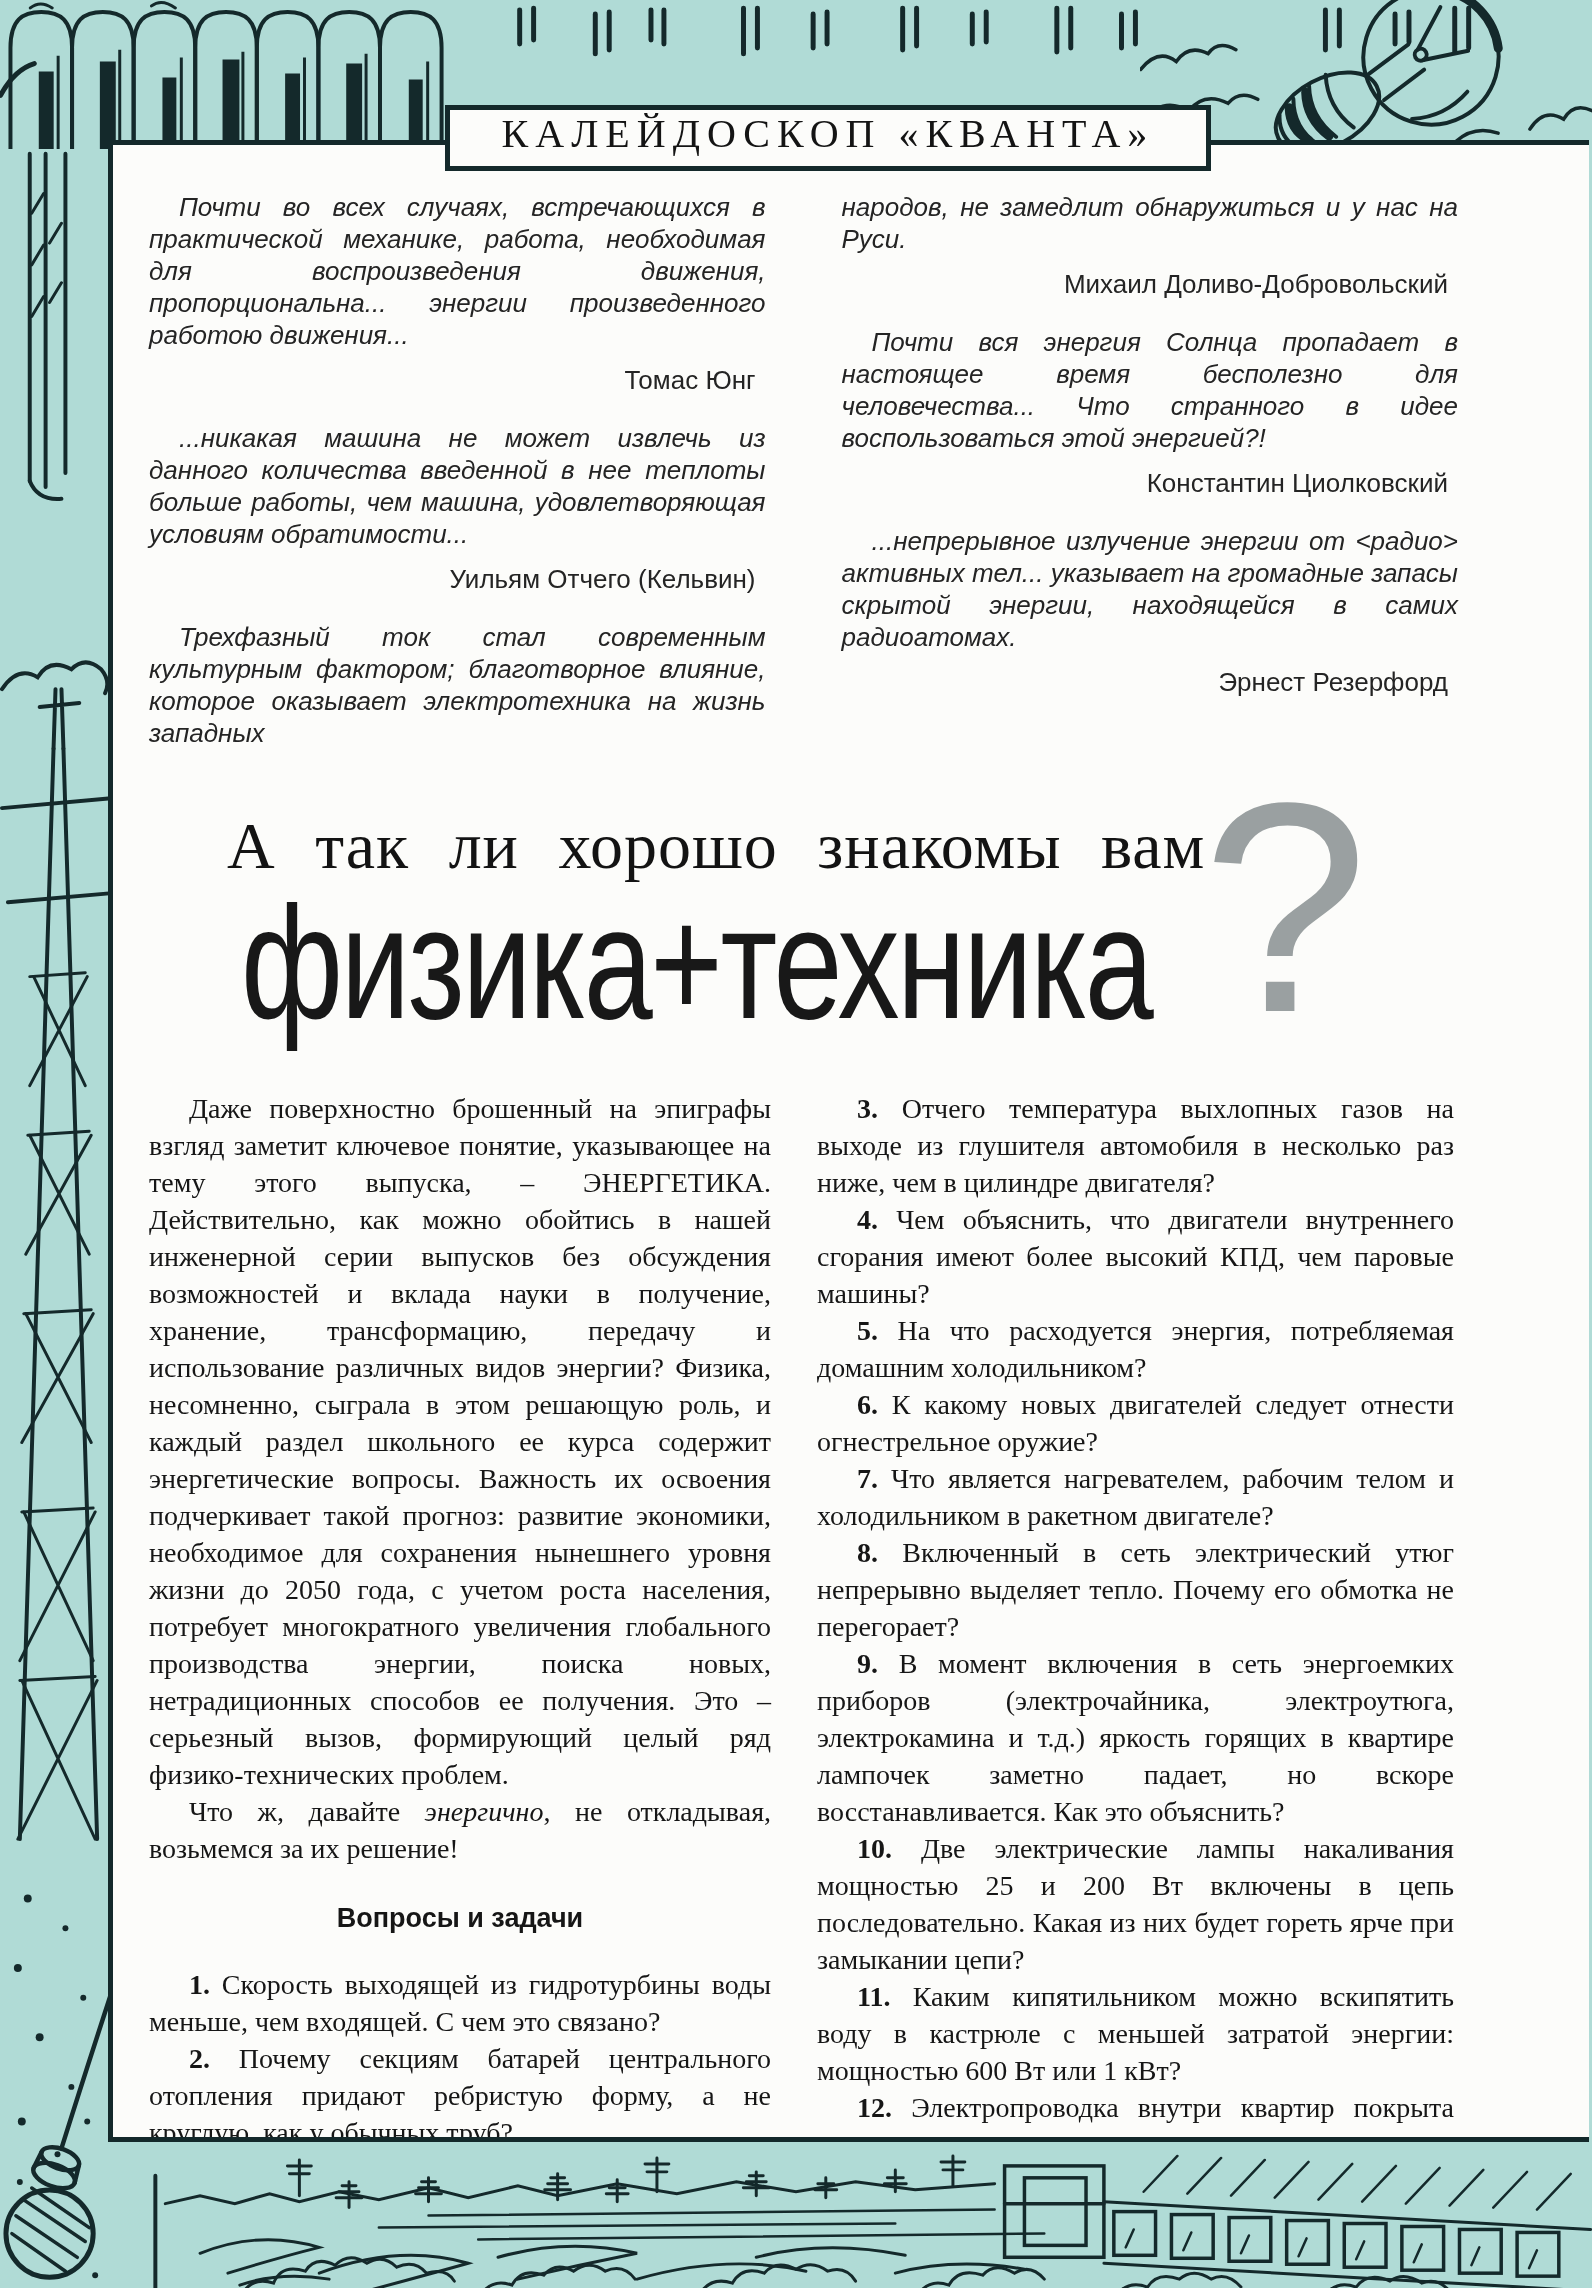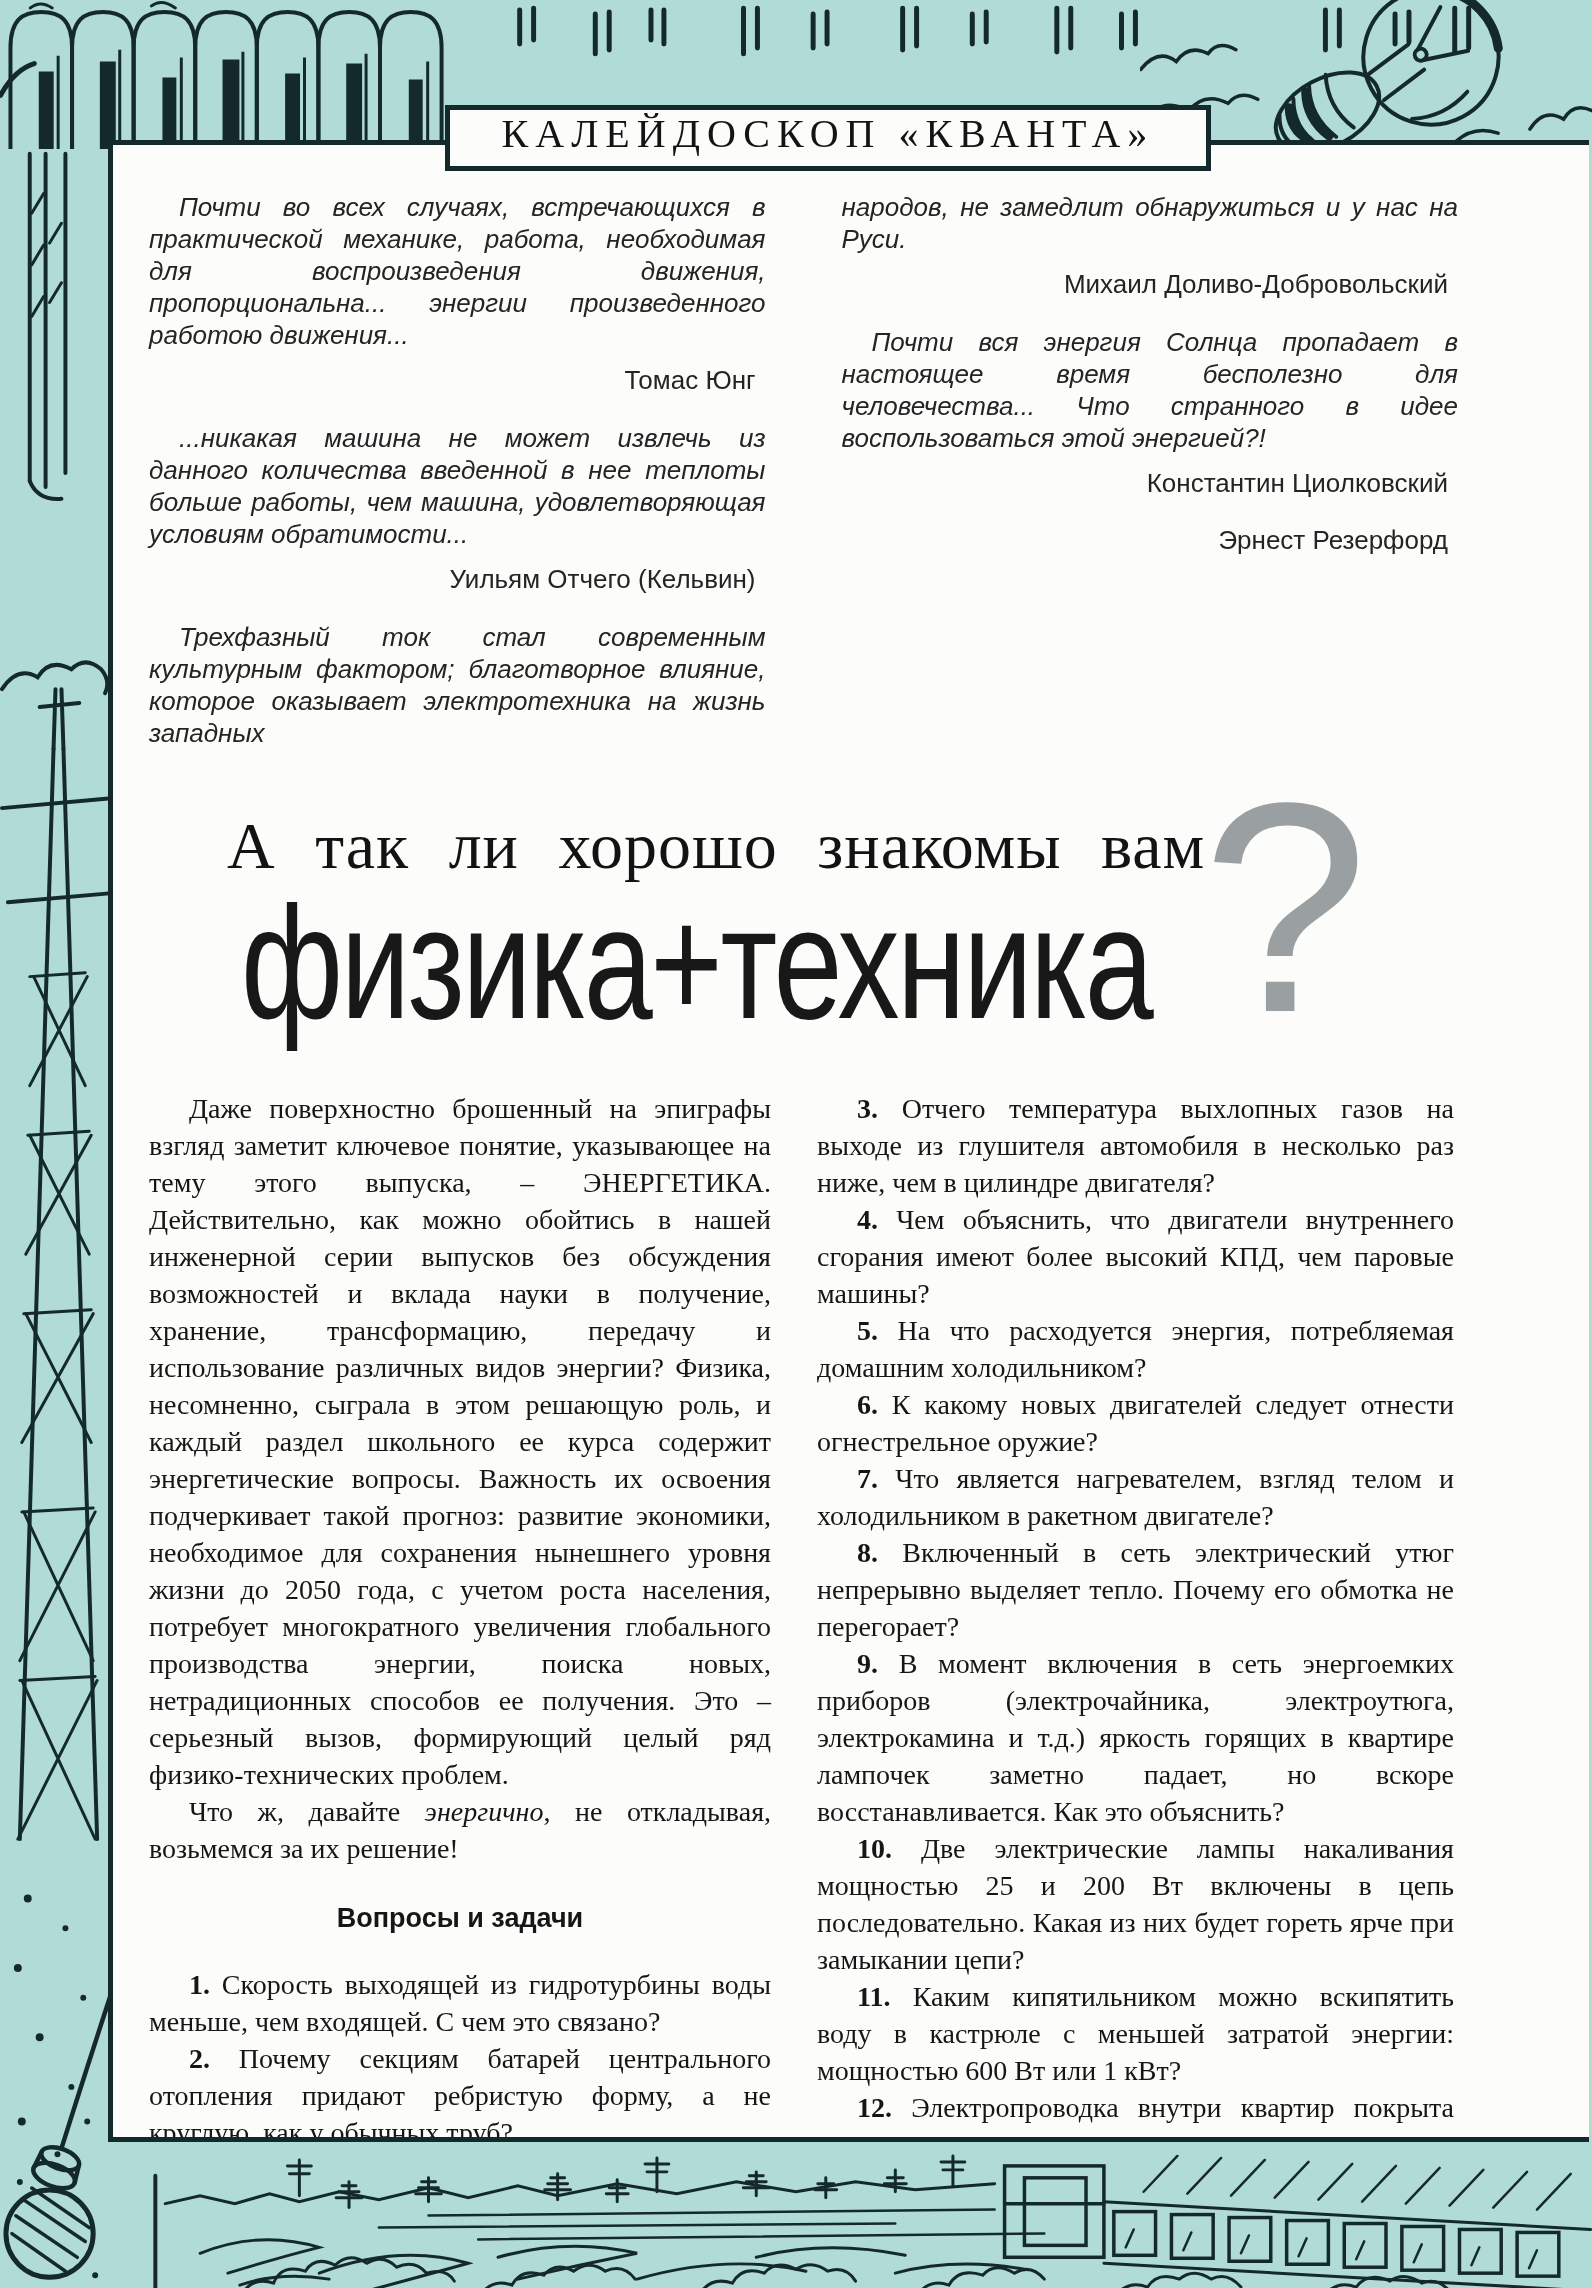--- a/index.html
+++ b/index.html
@@ -220,20 +220,21 @@
           <div class="attrib">Томас Юнг</div>
           <p class="quote">...никакая машина не может извлечь из данного количества введенной в нее теплоты больше работы, чем машина, удовлетворяющая условиям обратимости...</p>
           <div class="attrib">Уильям Отчего (Кельвин)</div>
           <p class="quote">Трехфазный ток стал современным культурным фактором; благотворное влияние, которое оказывает электротехника на жизнь западных</p>
         </div>
         <div class="qcol">
           <p class="quote" style="text-indent:0">народов, не замедлит обнаружиться и у нас на Руси.</p>
           <div class="attrib">Михаил Доливо-Добровольский</div>
           <p class="quote">Почти вся энергия Солнца пропадает в настоящее время бесполезно для человечества... Что странного в идее воспользоваться этой энергией?!</p>
           <div class="attrib">Константин Циолковский</div>
+          <p class="quote">...непрерывное излучение энергии от &lt;радио&gt; активных тел... указывает на громадные запасы скрытой энергии, находящейся в самих радиоатомах.</p>
           <div class="attrib">Эрнест Резерфорд</div>
         </div>
       </div>
 
       <div class="title-block">
         <div class="qmark">?</div>
         <div class="t1">А так ли хорошо знакомы вам</div>
         <div class="t2">
           <span class="stretch">физика+техника</span>
         </div>
@@ -245,21 +246,21 @@
           <p><span>Что ж, давайте </span><span class="em">энергично</span><span>, не откладывая, возьмемся за их решение!</span></p>
           <div class="qheading">Вопросы и задачи</div>
           <p><span class="qnum">1.</span> <span>Скорость выходящей из гидротурбины воды меньше, чем входящей. С чем это связано?</span></p>
           <p><span class="qnum">2.</span> <span>Почему секциям батарей центрального отопления придают ребристую форму, а не круглую, как у обычных труб?</span></p>
         </div>
         <div class="bcol2">
           <p><span class="qnum">3.</span> <span>Отчего температура выхлопных газов на выходе из глушителя автомобиля в несколько раз ниже, чем в цилиндре двигателя?</span></p>
           <p><span class="qnum">4.</span> <span>Чем объяснить, что двигатели внутреннего сгорания имеют более высокий КПД, чем паровые машины?</span></p>
           <p><span class="qnum">5.</span> <span>На что расходуется энергия, потребляемая домашним холодильником?</span></p>
           <p><span class="qnum">6.</span> <span>К какому новых двигателей следует отнести огнестрельное оружие?</span></p>
-          <p><span class="qnum">7.</span> <span>Что является нагревателем, взгляд телом и холодильником в ракетном двигателе?</span></p>
+          <p><span class="qnum">7.</span> <span>Что является нагревателем, рабочим телом и холодильником в ракетном двигателе?</span></p>
           <p><span class="qnum">8.</span> <span>Включенный в сеть электрический утюг непрерывно выделяет тепло. Почему его обмотка не перегорает?</span></p>
           <p><span class="qnum">9.</span> <span>В момент включения в сеть энергоемких приборов (электрочайника, электроутюга, электрокамина и т.д.) яркость горящих в квартире лампочек заметно падает, но вскоре восстанавливается. Как это объяснить?</span></p>
           <p><span class="qnum">10.</span> <span>Две электрические лампы накаливания мощностью 25 и 200 Вт включены в цепь последовательно. Какая из них будет гореть ярче при замыкании цепи?</span></p>
           <p><span class="qnum">11.</span> <span>Каким кипятильником можно вскипятить воду в кастрюле с меньшей затратой энергии: мощностью 600 Вт или 1 кВт?</span></p>
           <p><span class="qnum">12.</span> <span>Электропроводка внутри квартир покрыта слоем изоляции, а высоковольтные линии  электропередачи – нет. Почему?</span></p>
         </div>
       </div>
 
     </div>
   </div>

